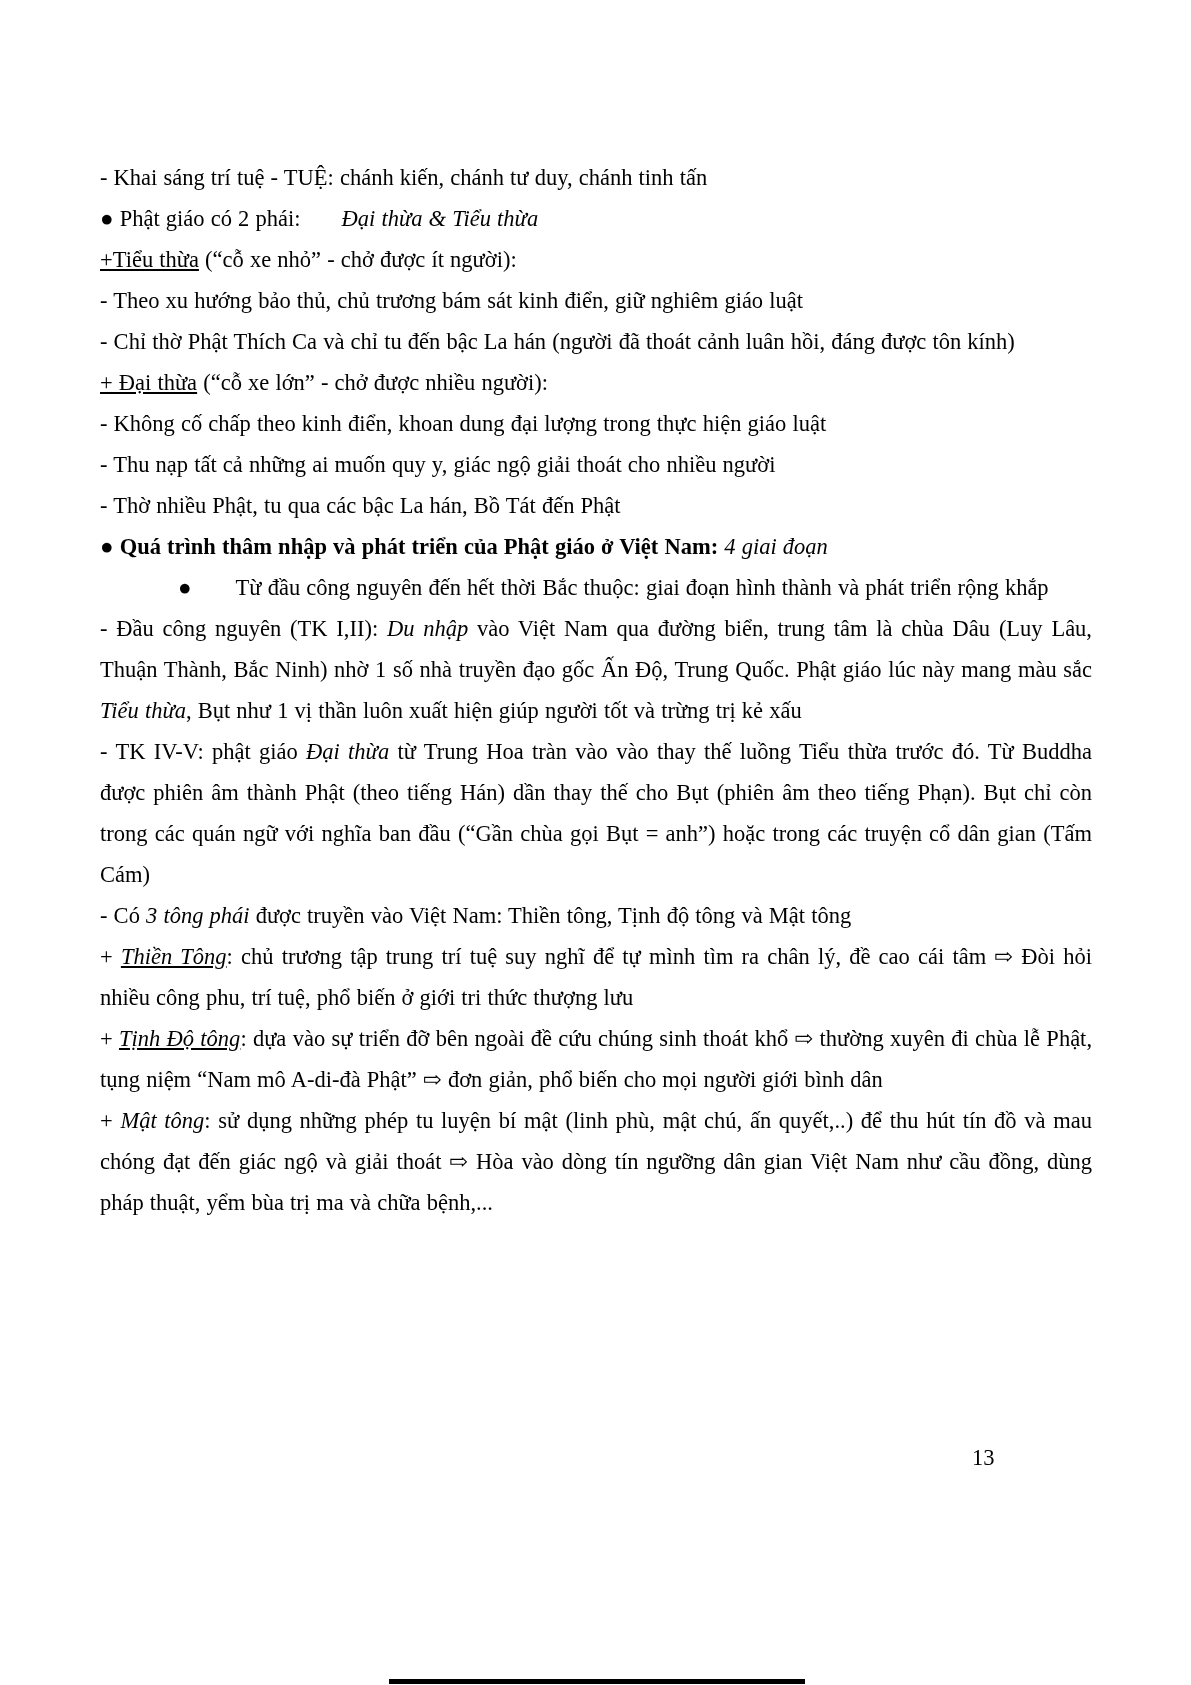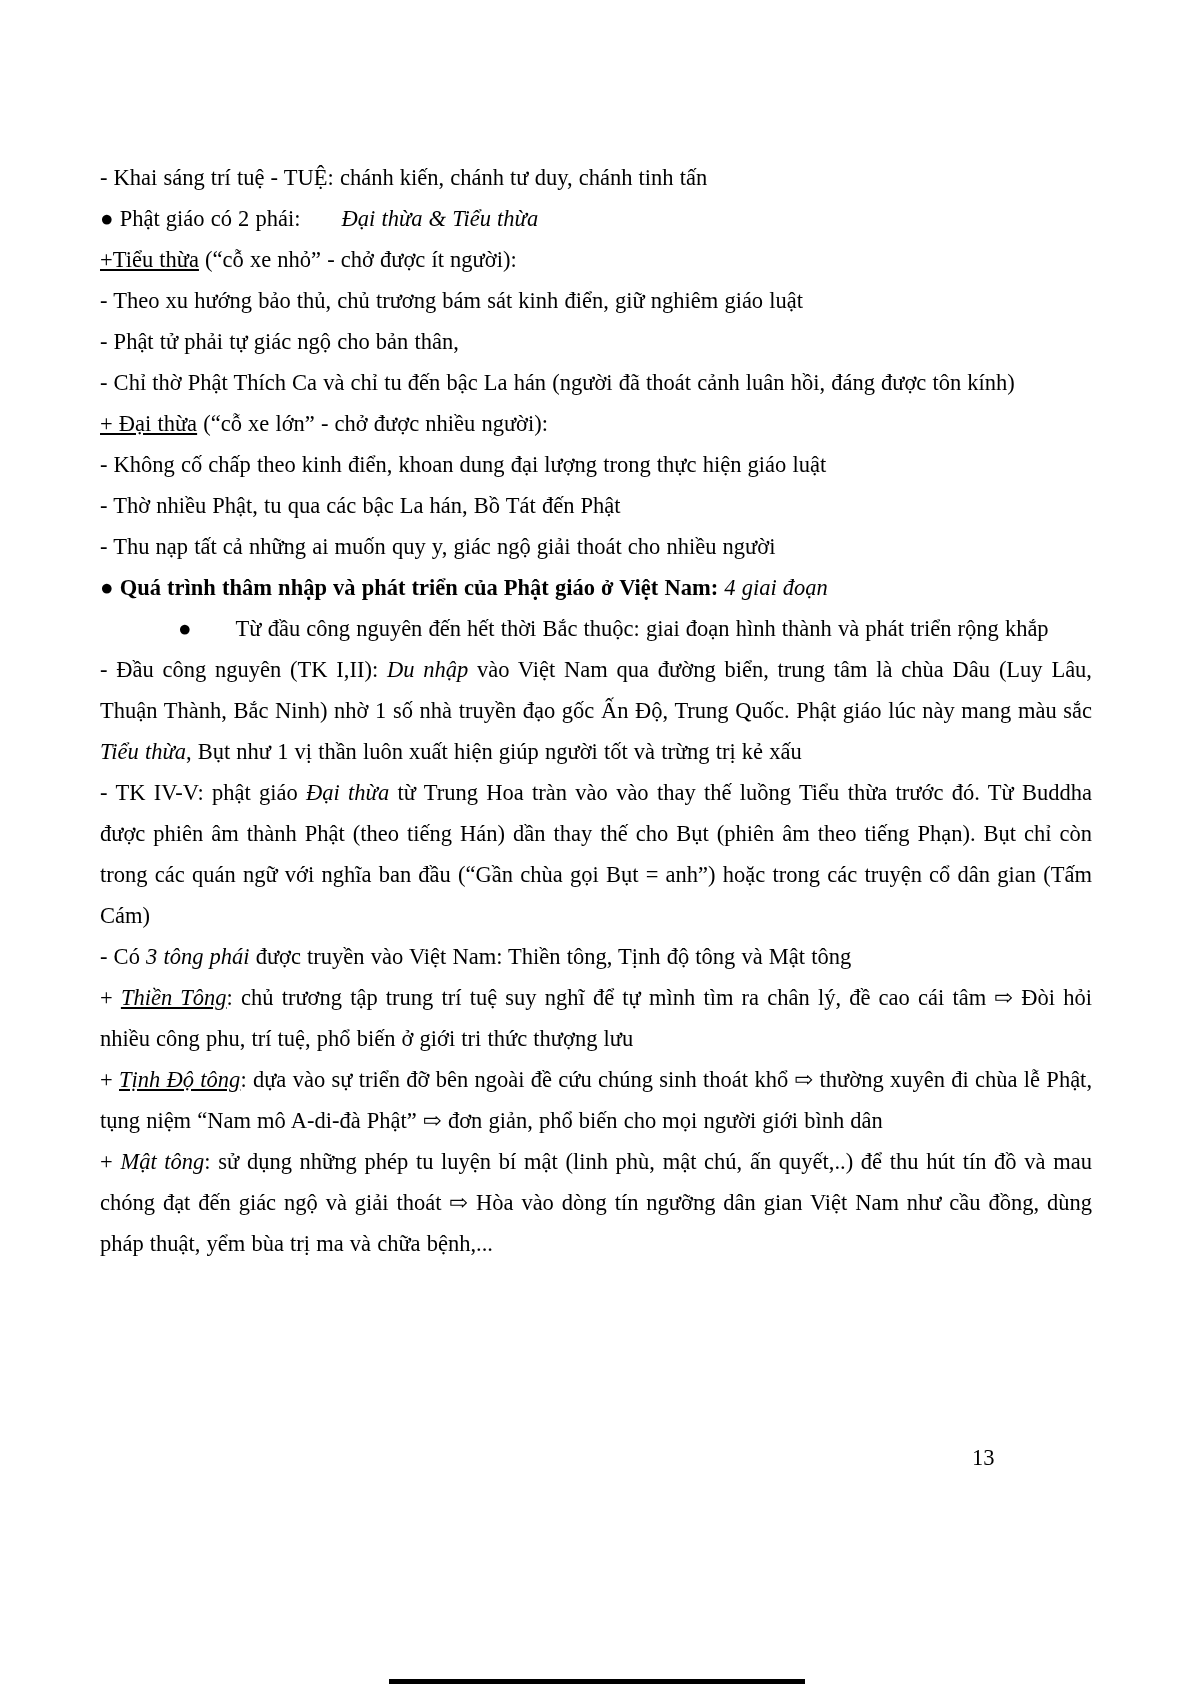--- a/index.html
+++ b/index.html
@@ -52,26 +52,25 @@
   }
 </style>
 </head>
 <body>
 
 <div class="doc-body" id="doc-body">
     <p class="para"><span>- Khai sáng trí tuệ - TUỆ: chánh kiến, chánh tư duy, chánh tinh tấn</span></p>
     <p class="para"><span style="font-weight: bold;">● </span><span style="font-weight: normal;">Phật giáo có 2 phái</span><span>: </span><span style="font-style: italic; margin-left: 35px;">Đại thừa &amp; Tiểu thừa</span></p>
     <p class="para"><span style="text-decoration: underline;">+Tiểu thừa</span><span> (“cỗ xe nhỏ” - chở được ít người):</span></p>
     <p class="para"><span>- Theo xu hướng bảo thủ, chủ trương bám sát kinh điển, giữ nghiêm giáo luật</span></p>
-    <p class="para"><span>- Phật tử phải tự giác ngộ cho bản thân,</span></p>
     <p class="para"><span>- Chỉ thờ Phật Thích Ca và chỉ tu đến bậc La hán (người đã thoát cảnh luân hồi, đáng được tôn kính)</span></p>
     <p class="para"><span style="text-decoration: underline;">+ Đại thừa</span><span> (“cỗ xe lớn” - chở được nhiều người):</span></p>
     <p class="para"><span>- Không cố chấp theo kinh điển, khoan dung đại lượng trong thực hiện giáo luật</span></p>
+    <p class="para"><span>- Thu nạp tất cả những ai muốn quy y, giác ngộ giải thoát cho nhiều người</span></p>
     <p class="para"><span>- Thờ nhiều Phật, tu qua các bậc La hán, Bồ Tát đến Phật</span></p>
-    <p class="para"><span>- Thu nạp tất cả những ai muốn quy y, giác ngộ giải thoát cho nhiều người</span></p>
     <p class="para"><span style="font-weight: bold;">● </span><span style="font-weight: bold;">Quá trình thâm nhập và phát triển của Phật giáo ở Việt Nam:</span><span> </span><span style="font-style: italic;">4 giai đoạn</span></p>
     <p class="para sub"><span>●</span><span>Từ đầu công nguyên đến hết thời Bắc thuộc: giai đoạn hình thành và phát triển rộng khắp</span></p>
     <p class="para"><span>- Đầu công nguyên (TK I,II): </span><span style="font-style: italic;">Du nhập</span><span> vào Việt Nam qua đường biển, trung tâm là chùa Dâu (Luy Lâu, Thuận Thành, Bắc Ninh) nhờ 1 số nhà truyền đạo gốc Ấn Độ, Trung Quốc. Phật giáo lúc này mang màu sắc </span><span style="font-style: italic;">Tiểu thừa</span><span>, Bụt như 1 vị thần luôn xuất hiện giúp người tốt và trừng trị kẻ xấu</span></p>
     <p class="para"><span>- TK IV-V: phật giáo </span><span style="font-style: italic;">Đại thừa</span><span> từ Trung Hoa tràn vào vào thay thế luồng Tiểu thừa trước đó. Từ Buddha được phiên âm thành Phật (theo tiếng Hán) dần thay thế cho Bụt (phiên âm theo tiếng Phạn). Bụt chỉ còn trong các quán ngữ với nghĩa ban đầu (“Gần chùa gọi Bụt = anh”) hoặc trong các truyện cổ dân gian (Tấm Cám)</span></p>
     <p class="para"><span>- Có </span><span style="font-style: italic;">3 tông phái</span><span> được truyền vào Việt Nam: Thiền tông, Tịnh độ tông và Mật tông</span></p>
     <p class="para"><span>+ </span><span style="font-style: italic; text-decoration: underline;">Thiền Tông</span><span>: chủ trương tập trung trí tuệ suy nghĩ để tự mình tìm ra chân lý, đề cao cái tâm ⇨ Đòi hỏi nhiều công phu, trí tuệ, phổ biến ở giới tri thức thượng lưu</span></p>
     <p class="para"><span>+ </span><span style="font-style: italic; text-decoration: underline;">Tịnh Độ tông</span><span>: dựa vào sự triển đỡ bên ngoài đề cứu chúng sinh thoát khổ ⇨ thường xuyên đi chùa lễ Phật, tụng niệm “Nam mô A-di-đà Phật” ⇨ đơn giản, phổ biến cho mọi người giới bình dân</span></p>
     <p class="para"><span>+ </span><span style="font-style: italic; ">Mật tông</span><span>: sử dụng những phép tu luyện bí mật (linh phù, mật chú, ấn quyết,..) để thu hút tín đồ và mau chóng đạt đến giác ngộ và giải thoát ⇨ Hòa vào dòng tín ngưỡng dân gian Việt Nam như cầu đồng, dùng pháp thuật, yểm bùa trị ma và chữa bệnh,...</span></p>
   </div>
 

